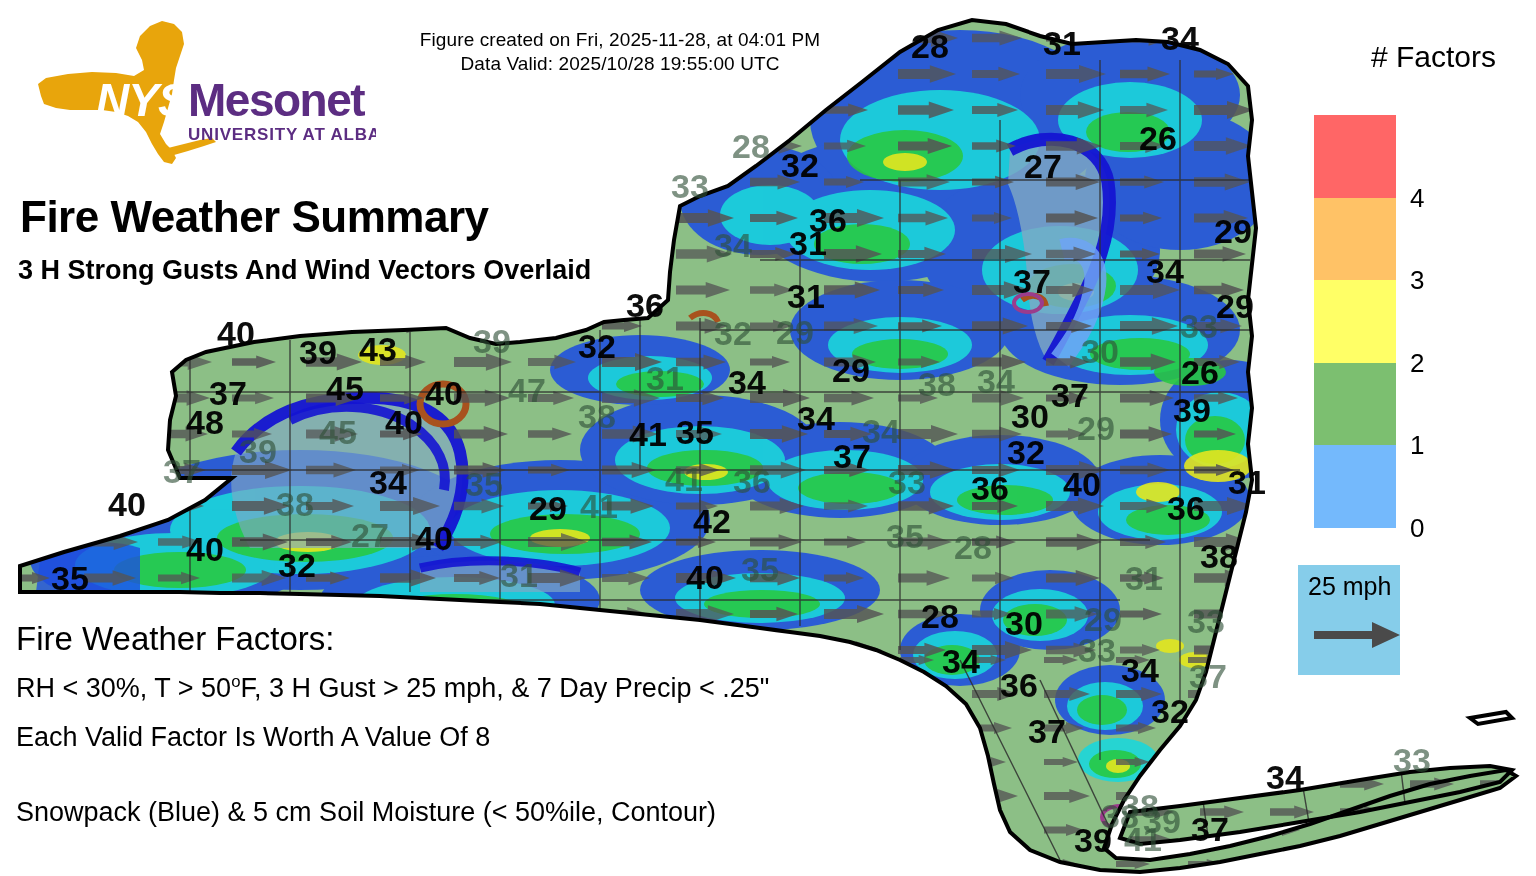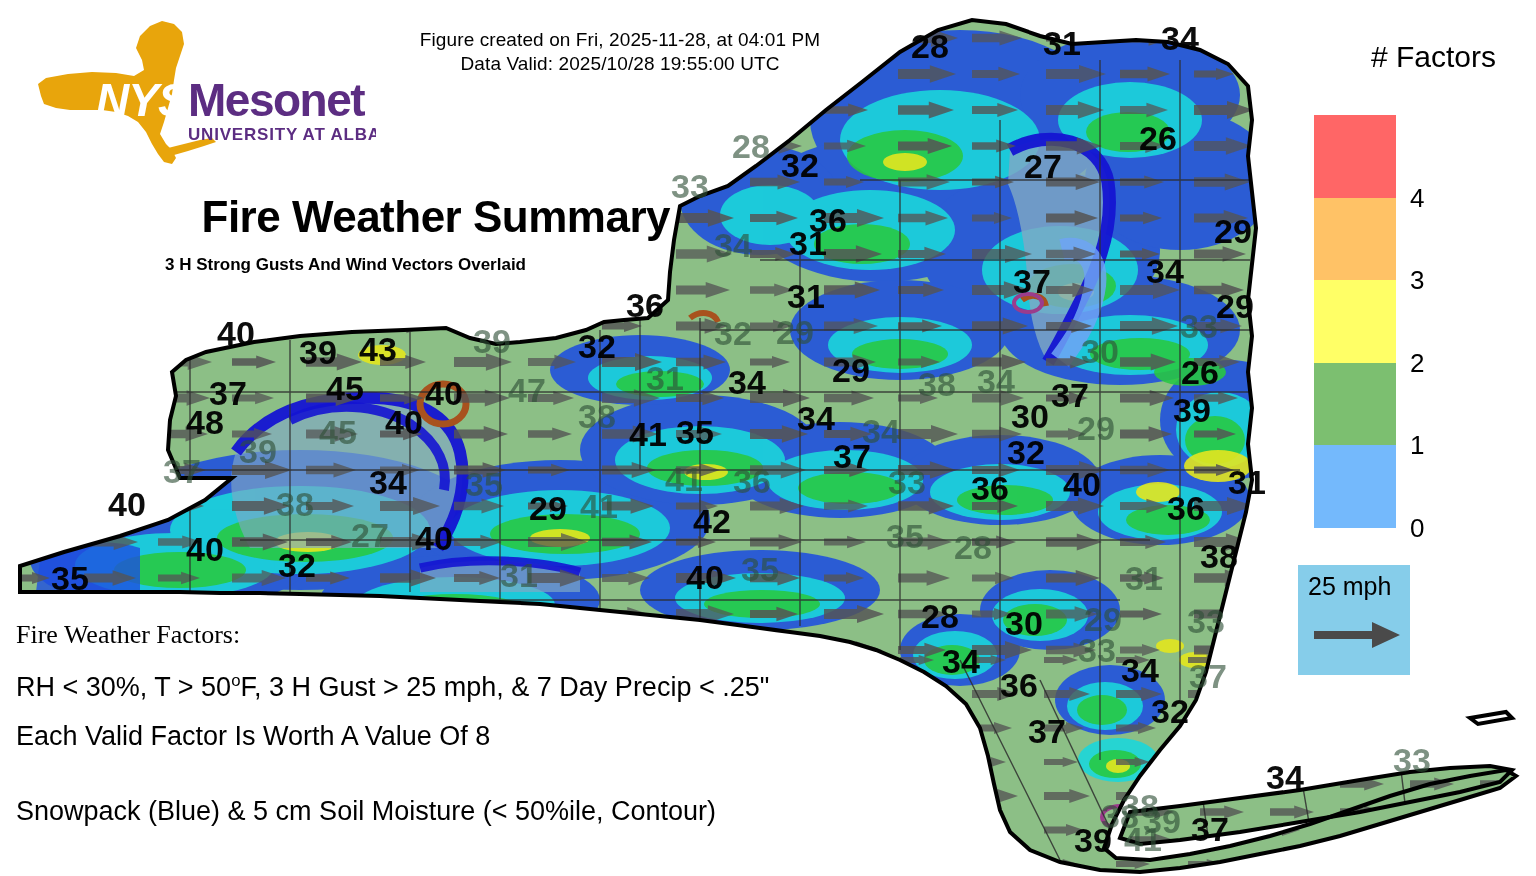--- a/index.html
+++ b/index.html
@@ -11,39 +11,39 @@
 
   
   #logo{left:16px;top:18px;width:360px;height:150px;}
   #logo svg{display:block;}
 
   
   #stamp{left:360px;top:28px;width:520px;text-align:center;
          font-size:19px;line-height:1.28;letter-spacing:.1px;}
 
   
-  #title-main{left:20px;top:192px;width:650px;text-align:right;
+  #title-main{left:20px;top:192px;width:650px;text-align:left;
               font-size:44px;font-weight:bold;letter-spacing:-.5px;}
-  #title-sub{left:18px;top:255px;width:655px;text-align:center;
-             font-size:17px;font-weight:bold;line-height:1.17;}
+  #title-sub{left:18px;top:255px;width:655px;text-align:left;
+             font-size:27px;font-weight:bold;line-height:1.17;}
 
   
   #caption{left:16px;top:622px;width:900px;font-size:27px;line-height:1.0;}
-  #caption .cap-head{font-size:26px;margin-bottom:26px;font-family:Liberation Serif, serif;}
+  #caption .cap-head{font-size:33px;margin-bottom:20px;}
   #caption .cap-line{margin-bottom:22px;white-space:nowrap;}
   #caption .cap-gap{height:26px;}
   sup.deg{font-size:.62em;vertical-align:super;line-height:0;}
 
   
   #legend-title{left:1296px;top:40px;width:200px;text-align:right;font-size:30px;}
   #cbar{left:1314px;top:115px;width:82px;height:413px;}
   .cb-band{width:100%;height:20%;}
   .cb-tick{position:absolute;left:96px;font-size:26px;transform:translateY(-50%);}
 
-  #wkey{left:1298px;top:565px;width:112px;height:110px;background:#86cdea;}
+  #wkey{left:1298px;top:565px;width:102px;height:110px;background:#86cdea;}
   #wkey-label{position:absolute;left:10px;top:7px;font-size:25px;color:#000;}
   #wkey-arrow{position:absolute;left:16px;top:55px;}
 
   
   #map{left:0;top:0;width:1536px;height:798px;}
   #map svg{display:block;}
 
   
   .gust{font-family:"Liberation Sans","DejaVu Sans",sans-serif;
         font-weight:bold;text-anchor:middle;}

